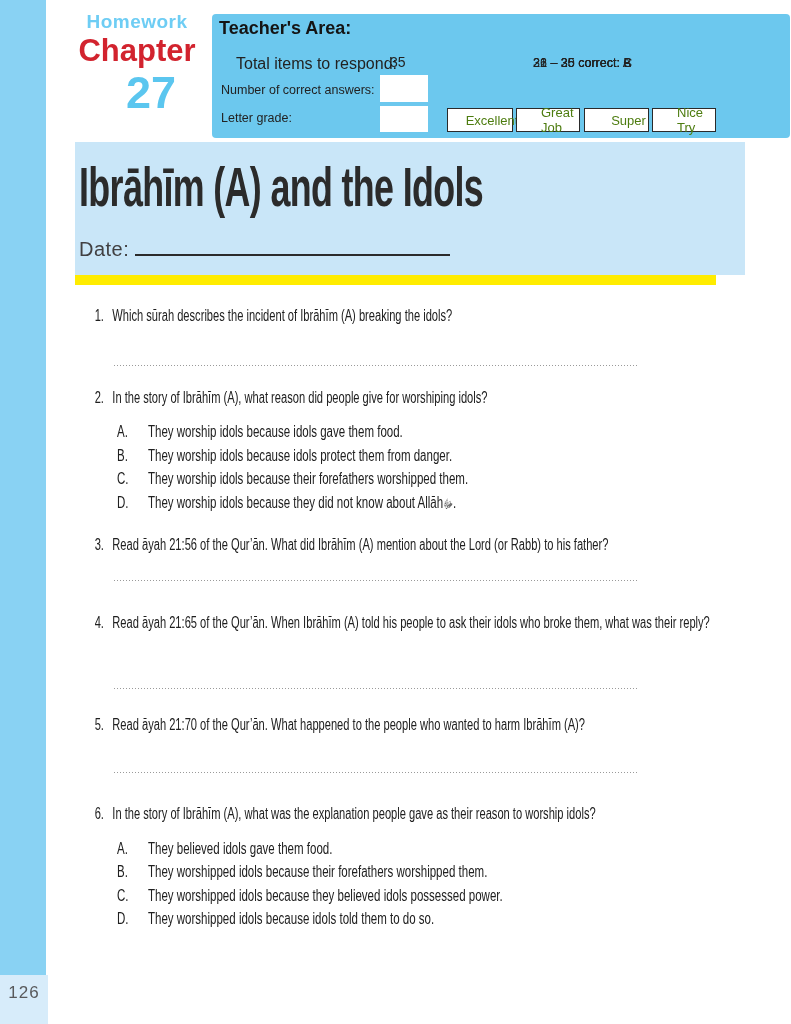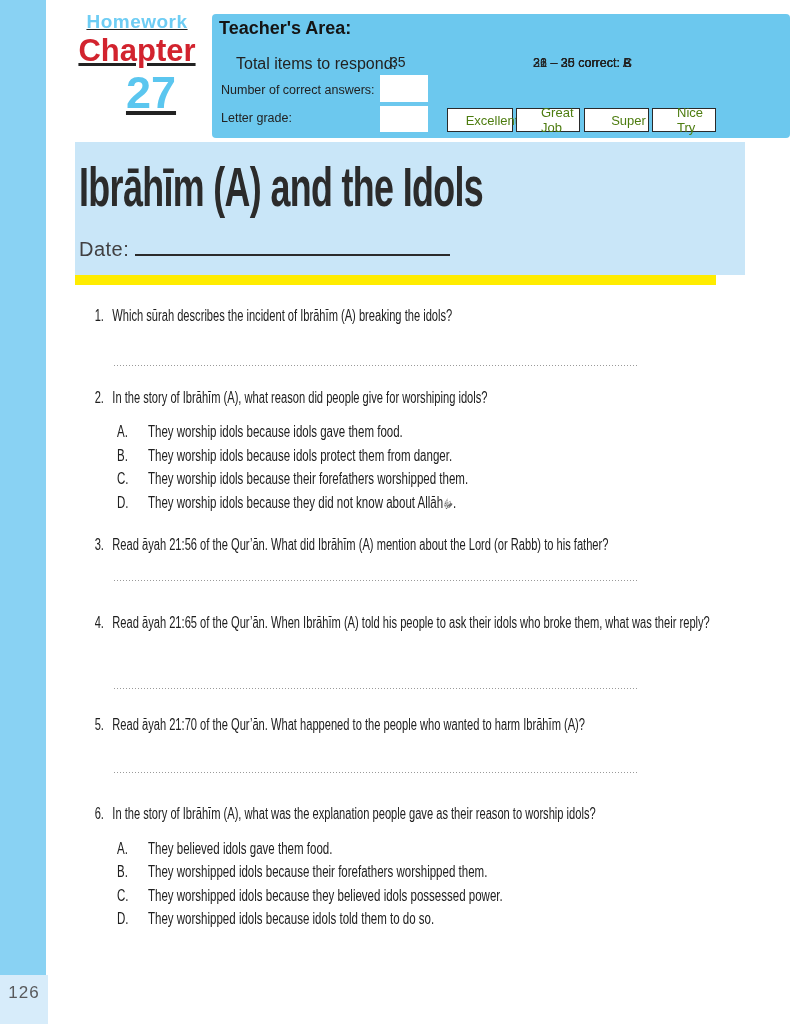--- a/index.html
+++ b/index.html
@@ -9,21 +9,21 @@
   }
   .abs { position:absolute; }
 
   
   #sidebar-strip { left:0; top:0; width:46px; height:975px; background:#89d2f3; }
   #page-num-block { left:0; top:975px; width:48px; height:49px; background:#d7ecfa;
     display:flex; justify-content:center; align-items:flex-start; padding-top:8px;
     box-sizing:border-box; font-size:17px; color:#58595b; letter-spacing:1px; }
 
   
-  #header-block { left:73px; top:12px; width:128px; text-align:center; line-height:1.05;text-decoration:underline; }
+  #header-block { left:73px; top:12px; width:128px; text-align:center; line-height:1.05; }
   .hw-eyebrow { font-size:19px; font-weight:bold; color:#6ecdf4; letter-spacing:.5px; }
   .hw-chapter { font-size:31px; font-weight:bold; color:#d2232e; margin-top:3px; }
   .hw-number  { font-size:45px; font-weight:bold; color:#5bc6ef; position:relative; left:14px; margin-top:2px; }
 
   
   #teacher-box { left:212px; top:14px; width:578px; height:124px; background:#6cc8ee; border-radius:4px; }
   #teacher-box * { position:absolute; }
   .tb-title { left:7px; top:4px; font-size:18px; font-weight:bold; color:#141414; white-space:nowrap; }
   .tb-note  { left:158px; top:13px; font-size:12.5px; color:#1a1a1a; white-space:nowrap; }
   .tb-label1 { left:24px; top:41px; font-size:16px; white-space:nowrap; }

